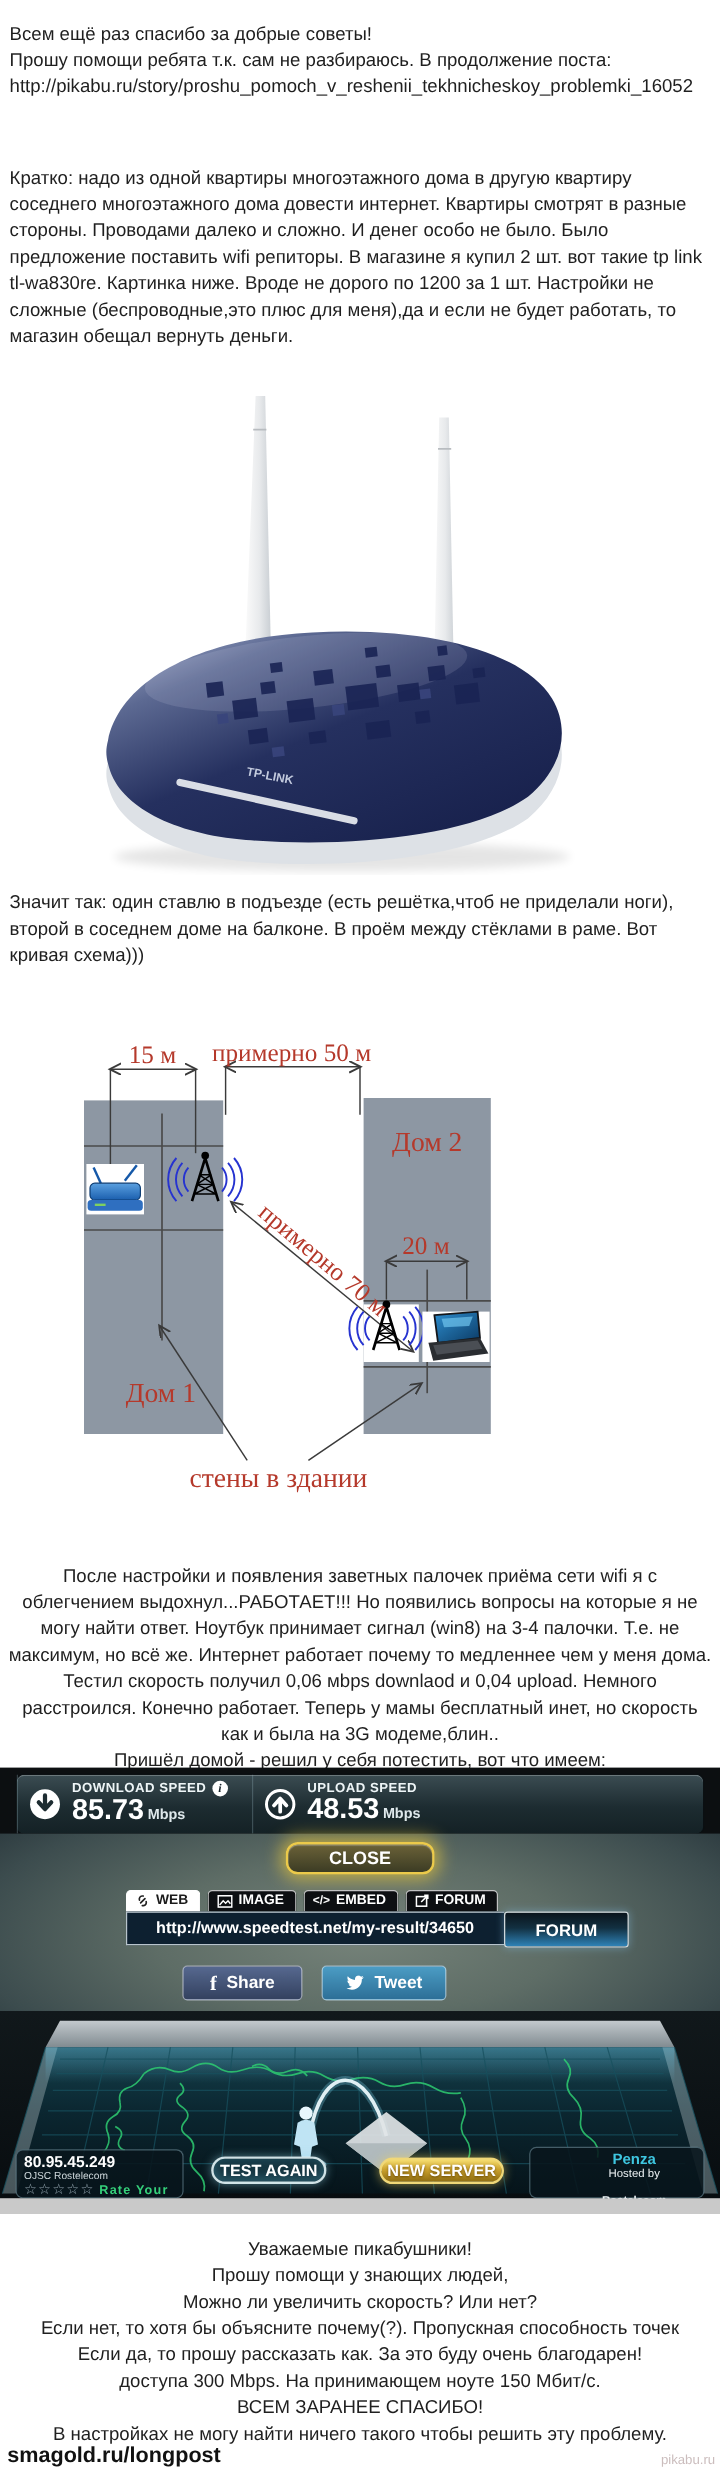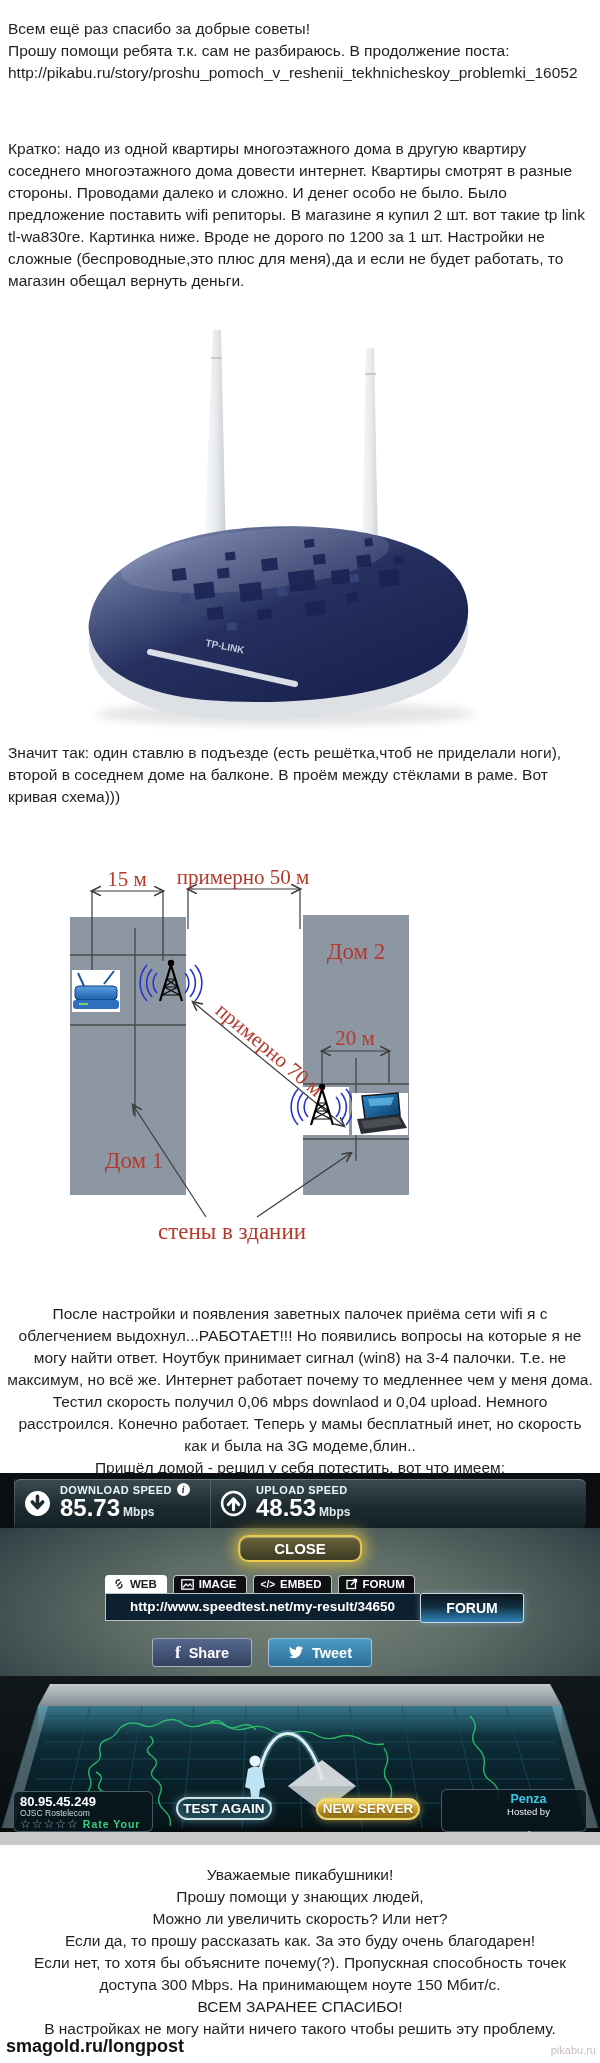--- a/index.html
+++ b/index.html
@@ -376,21 +376,21 @@
     <div class="st-host">Hosted by</div>
     <div class="st-host" style="font-weight:bold;margin-top:12px;">Rostelecom</div>
   </div>
 </div>
 <div class="strip"></div>
 
 <div class="abs para center" style="left:0;top:1864px;width:600px;">
   <div>Уважаемые пикабушники!</div>
   <div>Прошу помощи у знающих людей,</div>
   <div>Можно ли увеличить скорость? Или нет?</div>
+  <div>Если нет, то хотя бы объясните почему(?). Пропускная способность точек</div>
   <div>Если да, то прошу рассказать как. За это буду очень благодарен!</div>
-  <div>Если нет, то хотя бы объясните почему(?). Пропускная способность точек</div>
   <div>доступа 300 Mbps. На принимающем ноуте 150 Мбит/с.</div>
   <div>ВСЕМ ЗАРАНЕЕ СПАСИБО!</div>
   <div>В настройках не могу найти ничего такого чтобы решить эту проблему.</div>
 </div>
 
 <div class="footer-site">smagold.ru/longpost</div>
 <div class="watermark">pikabu.ru</div>
 
 </body></html>

